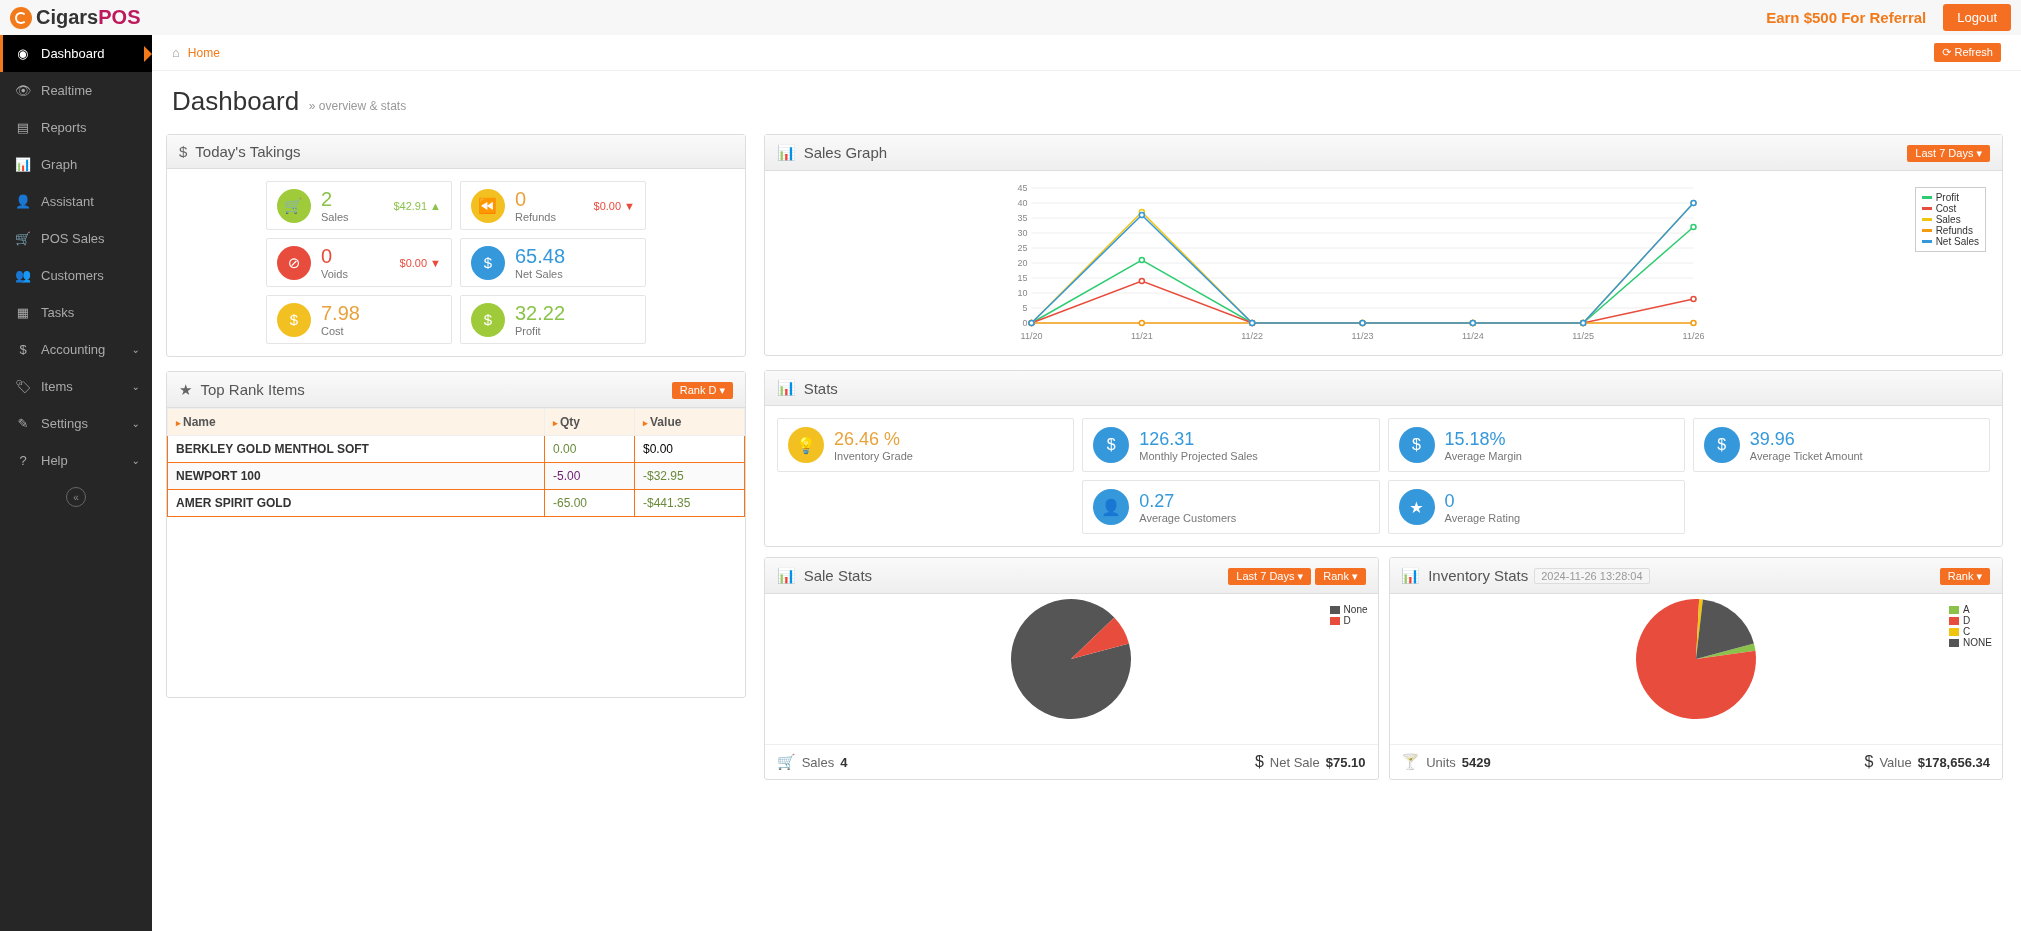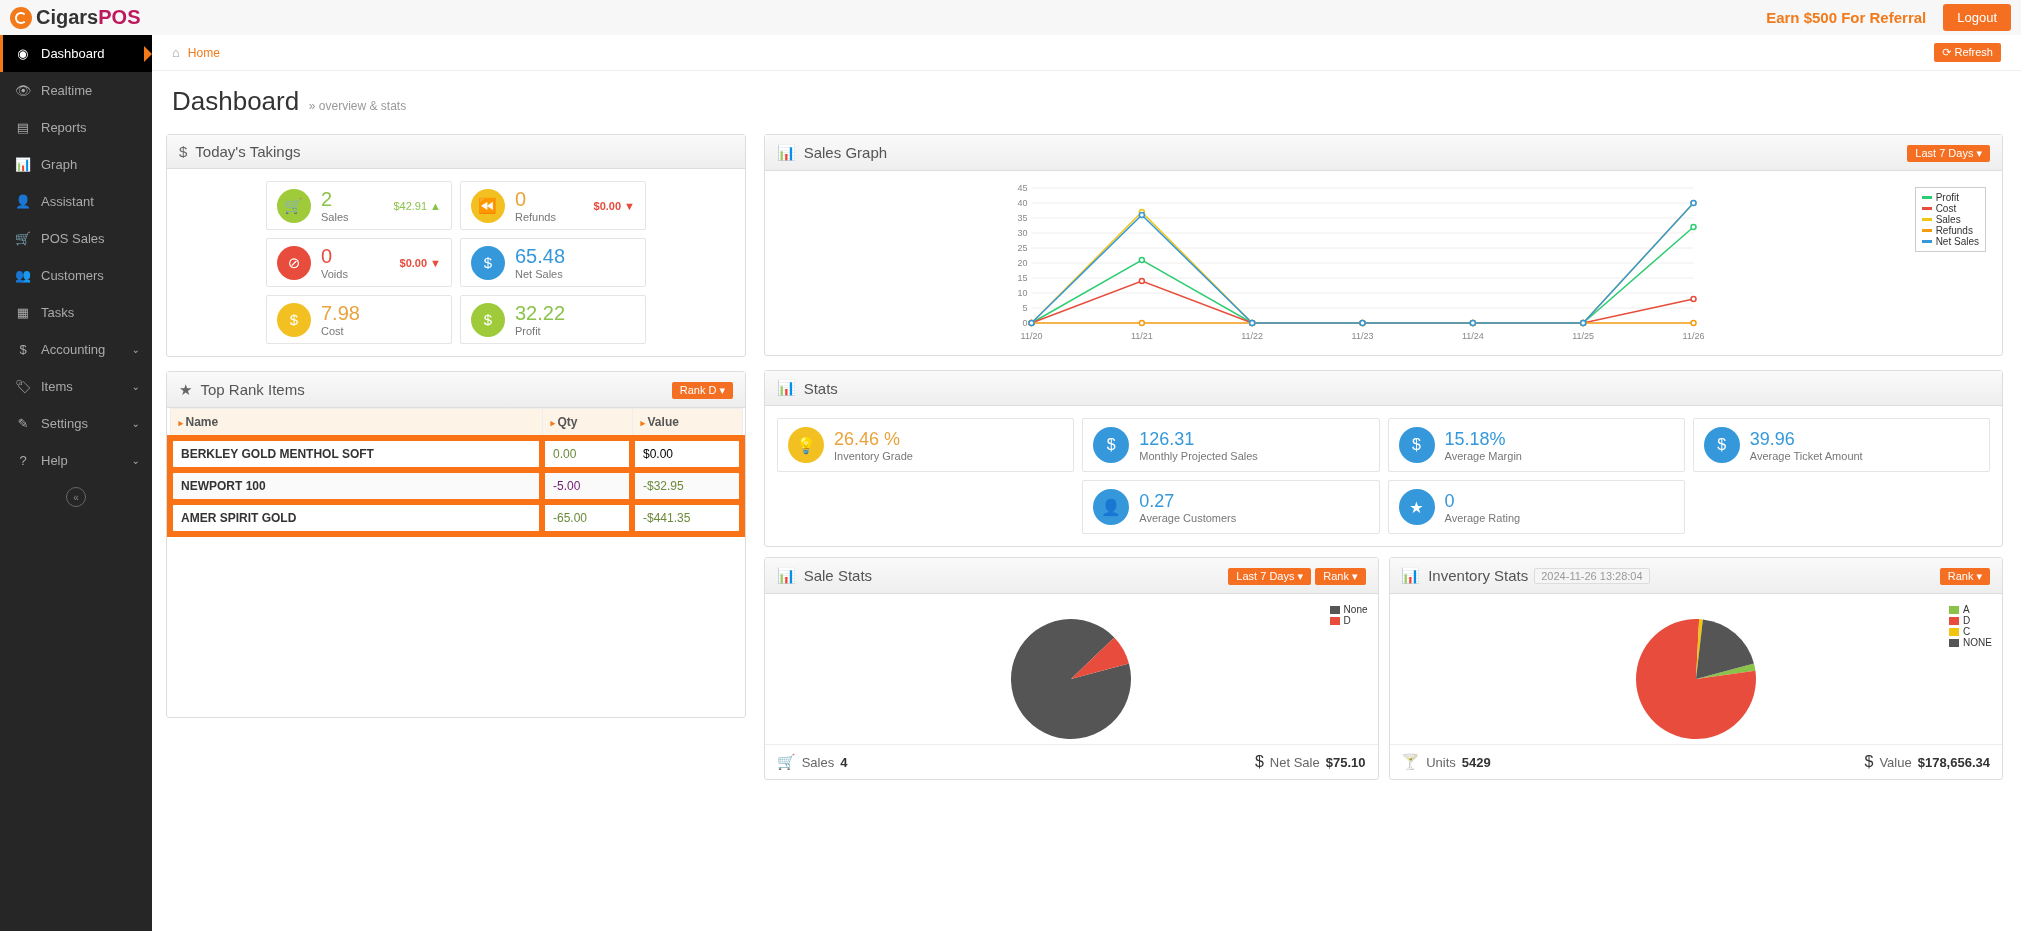--- a/index.html
+++ b/index.html
@@ -54,50 +54,50 @@
 .tile { border: 1px solid #e5e5e5; border-radius: 2px; padding: 6px 10px; display: flex; align-items: center; gap: 10px; }
 .tile-ico { width: 34px; height: 34px; border-radius: 50%; display: flex; align-items: center; justify-content: center; color: #fff; font-size: 15px; }
 .ico-green { background: #9fcb3b; }
 .ico-yellow { background: #f3c022; }
 .ico-red { background: #e84c3d; }
 .ico-blue { background: #3498db; }
 .tile-val { font-size: 20px; font-weight: 500; }
 .tile-lbl { font-size: 11px; color: #777; }
 .tile-side { margin-left: auto; font-size: 11px; display: flex; align-items: center; gap: 2px; }
 .up { color: #8bc34a; }
-.down { color: #e84c3d; font-weight: bold; }
+.down { color: #e84c3d; }
 .val-green { color: #8bc34a; }
 .val-yellow { color: #e8a33c; }
 .val-red { color: #e84c3d; }
 .val-blue { color: #3498db; }
 
 
 .graph-wrap { position: relative; height: 160px; }
 .graph-legend { position: absolute; right: 4px; top: 4px; border: 1px solid #ccc; background: #fff; padding: 4px 6px; font-size: 10px; }
 .legend-row { display: flex; align-items: center; gap: 4px; }
 .legend-sw { width: 10px; height: 3px; }
 
 
 .rank-table { width: 100%; border-collapse: collapse; font-size: 12px; }
 .rank-table th { background: #fdf3e7; text-align: left; padding: 6px 8px; border: 1px solid #eee; color: #555; font-weight: 600; }
 .rank-table th::before { content: '▸ '; color: #f27a1a; font-size: 9px; }
-.rank-table td { padding: 6px 8px; border: 6px solid #f97316; }
+.rank-table td { padding: 6px 8px; border: 1px solid #f97316; }
 .rank-table tr:nth-child(even) td { background: #fafafa; }
 
 
 .stats-row { display: grid; grid-template-columns: repeat(4,1fr); gap: 8px; margin-bottom: 8px; }
 .stats-row2 { display: grid; grid-template-columns: 1fr 1fr 1fr 1fr; gap: 8px; }
 .stat-tile { border: 1px solid #e5e5e5; border-radius: 2px; padding: 8px 10px; display: flex; align-items: center; gap: 10px; }
 .stat-ico { width: 36px; height: 36px; border-radius: 50%; display: flex; align-items: center; justify-content: center; color: #fff; font-size: 16px; }
 .stat-val { font-size: 18px; font-weight: 500; }
 .stat-lbl { font-size: 11px; color: #777; }
 
 
 .pie-panels { display: grid; grid-template-columns: 1fr 1fr; gap: 10px; margin-top: 10px; }
-.pie-body { position: relative; height: 150px; display: flex; align-items: flex-end; justify-content: center; }
+.pie-body { position: relative; height: 150px; display: flex; align-items: flex-start; justify-content: center; }
 .pie-legend { position: absolute; right: 10px; top: 10px; font-size: 10px; }
 .pie-footer { border-top: 1px solid #eee; padding: 8px 12px; display: flex; align-items: center; gap: 6px; font-size: 13px; }
 .pie-footer .spacer { flex: 1; }
 .pie-footer-ico { color: #8bc34a; font-size: 15px; }
 .pie-footer-lbl { color: #666; }
 .pie-footer-val { font-weight: bold; }
 
 svg { display: block; }
 </style>
 </head>

